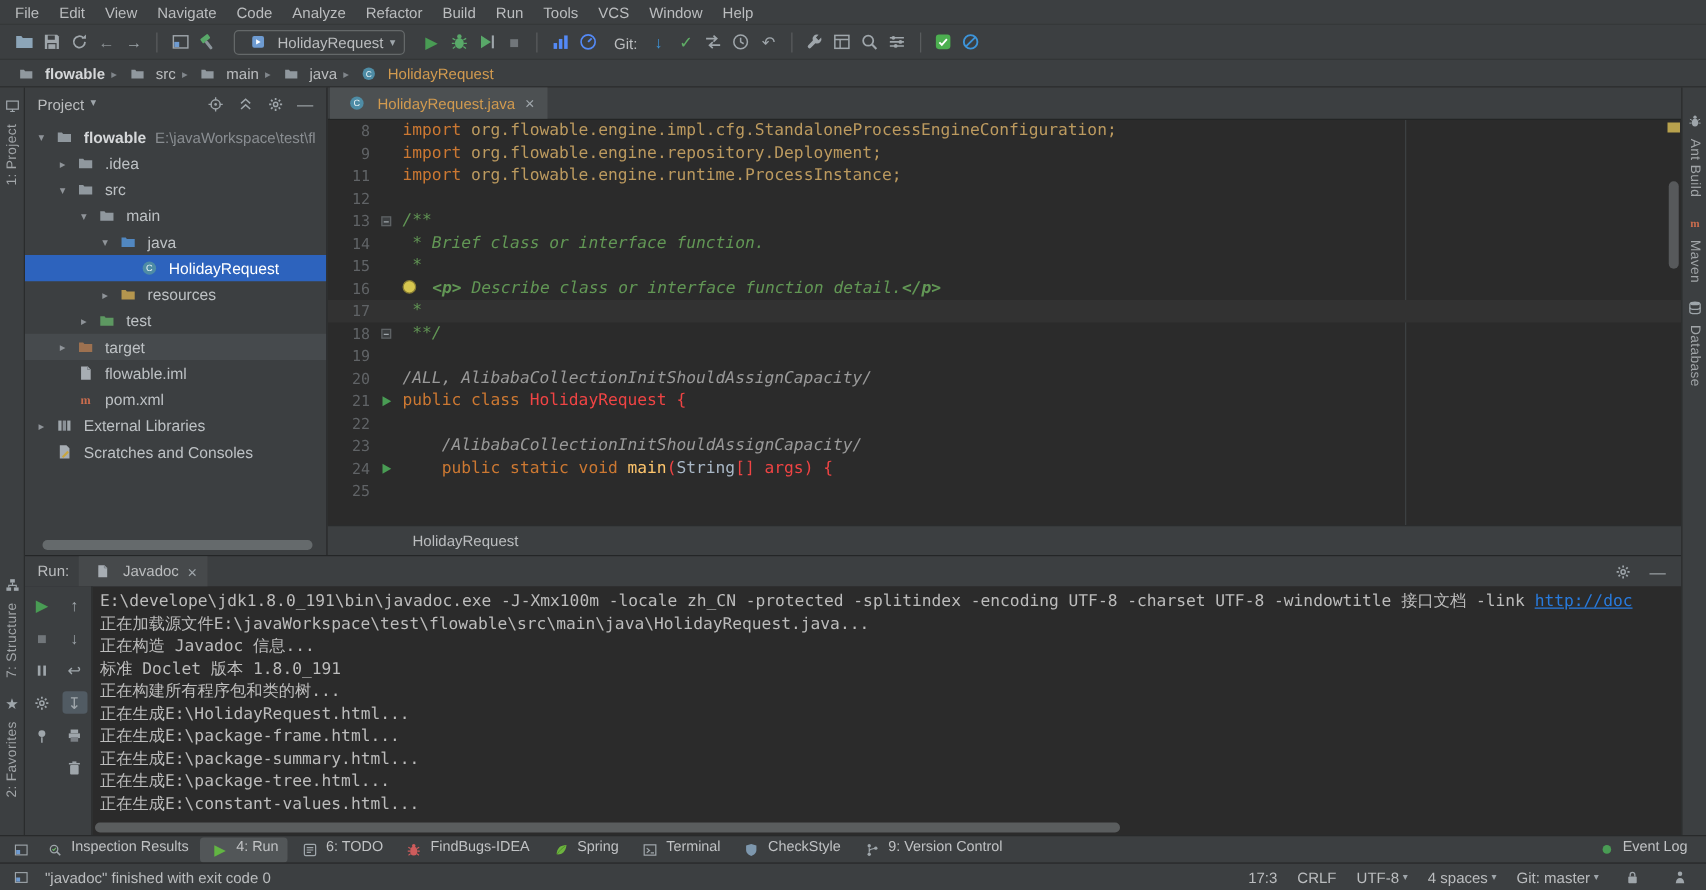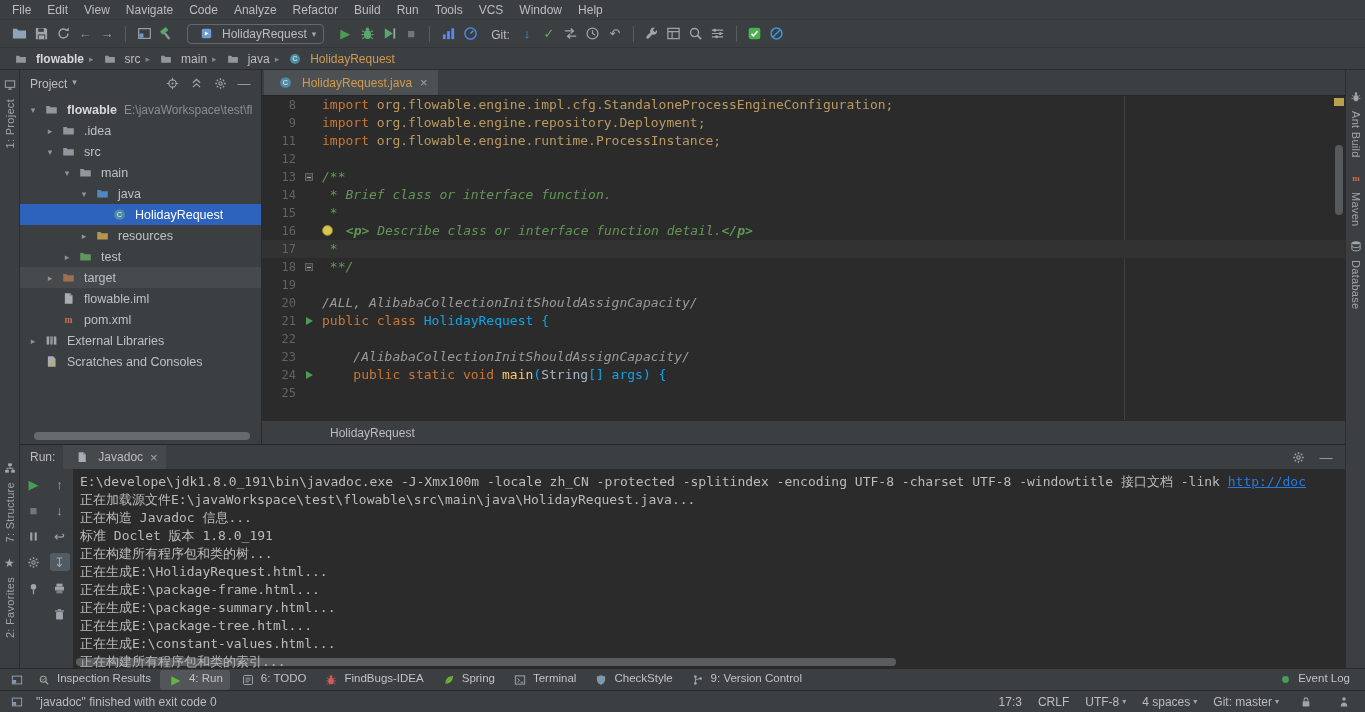--- a/index.html
+++ b/index.html
@@ -51,21 +51,21 @@
 .cl{height:18px;display:flex;white-space:pre;position:relative}
 .cl.caret-line{background:#323232}
 .lnum{width:34px;flex:none;text-align:right;color:#606366;font-size:12px}
 .gic{width:26px;flex:none;display:flex;align-items:center;justify-content:center}
 .codetext{flex:1;color:#a9b7c6}
 .tk-kw{color:#cc7832}
 .tk-im{color:#bc9a5f}
 .tk-cm{color:#629755;font-style:italic}
 .tk-tag{color:#629755;font-style:italic;font-weight:bold}
 .tk-gray{color:#9a9a9a;font-style:italic}
-.tk-pl{color:#0ea5e9}
+.tk-pl{color:#ef4444}
 .tk-mth{color:#ffc66d}
 .tk-cls{color:#a9b7c6}
 .runmark{width:0;height:0;border-left:7px solid #499c54;border-top:4.5px solid transparent;border-bottom:4.5px solid transparent}
 .foldmark{width:8px;height:8px;border:1px solid #5e6264;position:relative;background:#3c3f41}
 .foldmark::after{content:"";position:absolute;left:1px;right:1px;top:2.5px;height:1px;background:#9fa6ab}
 .bulb{display:inline-block;width:11px;height:11px;border-radius:6px;background:#d6c64f;border:1px solid #8a7f34;vertical-align:-1px;margin-right:5px}
 .vscroll{position:absolute;right:2px;top:49px;width:8px;height:70px;border-radius:4px;background:rgba(169,175,180,.35)}
 .stripemark{position:absolute;right:1px;top:2px;width:10px;height:8px;background:#b8a14d}
 .edcrumb{height:24px;flex:none;background:#3c3f41;border-top:1px solid #2a2c2d;display:flex;align-items:center;padding-left:68px}
 .runpanel{height:224px;flex:none;display:flex;flex-direction:column;border-top:1px solid #242627;background:#2b2b2b}
@@ -605,21 +605,20 @@
           <div class="conline"><span>E:\develope\jdk1.8.0_191\bin\javadoc.exe -J-Xmx100m -locale zh_CN -protected -splitindex -encoding UTF-8 -charset UTF-8 -windowtitle 接口文档 -link </span><span class="con-link">http://doc</span></div>
               <div class="conline"><span>正在加载源文件E:\javaWorkspace\test\flowable\src\main\java\HolidayRequest.java...</span></div>
               <div class="conline"><span>正在构造 Javadoc 信息...</span></div>
               <div class="conline"><span>标准 Doclet 版本 1.8.0_191</span></div>
               <div class="conline"><span>正在构建所有程序包和类的树...</span></div>
               <div class="conline"><span>正在生成E:\HolidayRequest.html...</span></div>
               <div class="conline"><span>正在生成E:\package-frame.html...</span></div>
               <div class="conline"><span>正在生成E:\package-summary.html...</span></div>
               <div class="conline"><span>正在生成E:\package-tree.html...</span></div>
               <div class="conline"><span>正在生成E:\constant-values.html...</span></div>
-              <div class="conline"><span>正在构建所有程序包和类的索引...</span></div>
             </div>
         </div>
       </div>
     </div>
     <div class="stripe right" id="rstripe">
         <div style="height: 12px;"></div>
         <div class="stripe-btn">
           <span class="ic">
             <svg viewBox="0 0 16 16" width="12" height="12">
               <ellipse cx="8" cy="9.4" rx="3.4" ry="4.2" fill="#9fa6ab"></ellipse>

